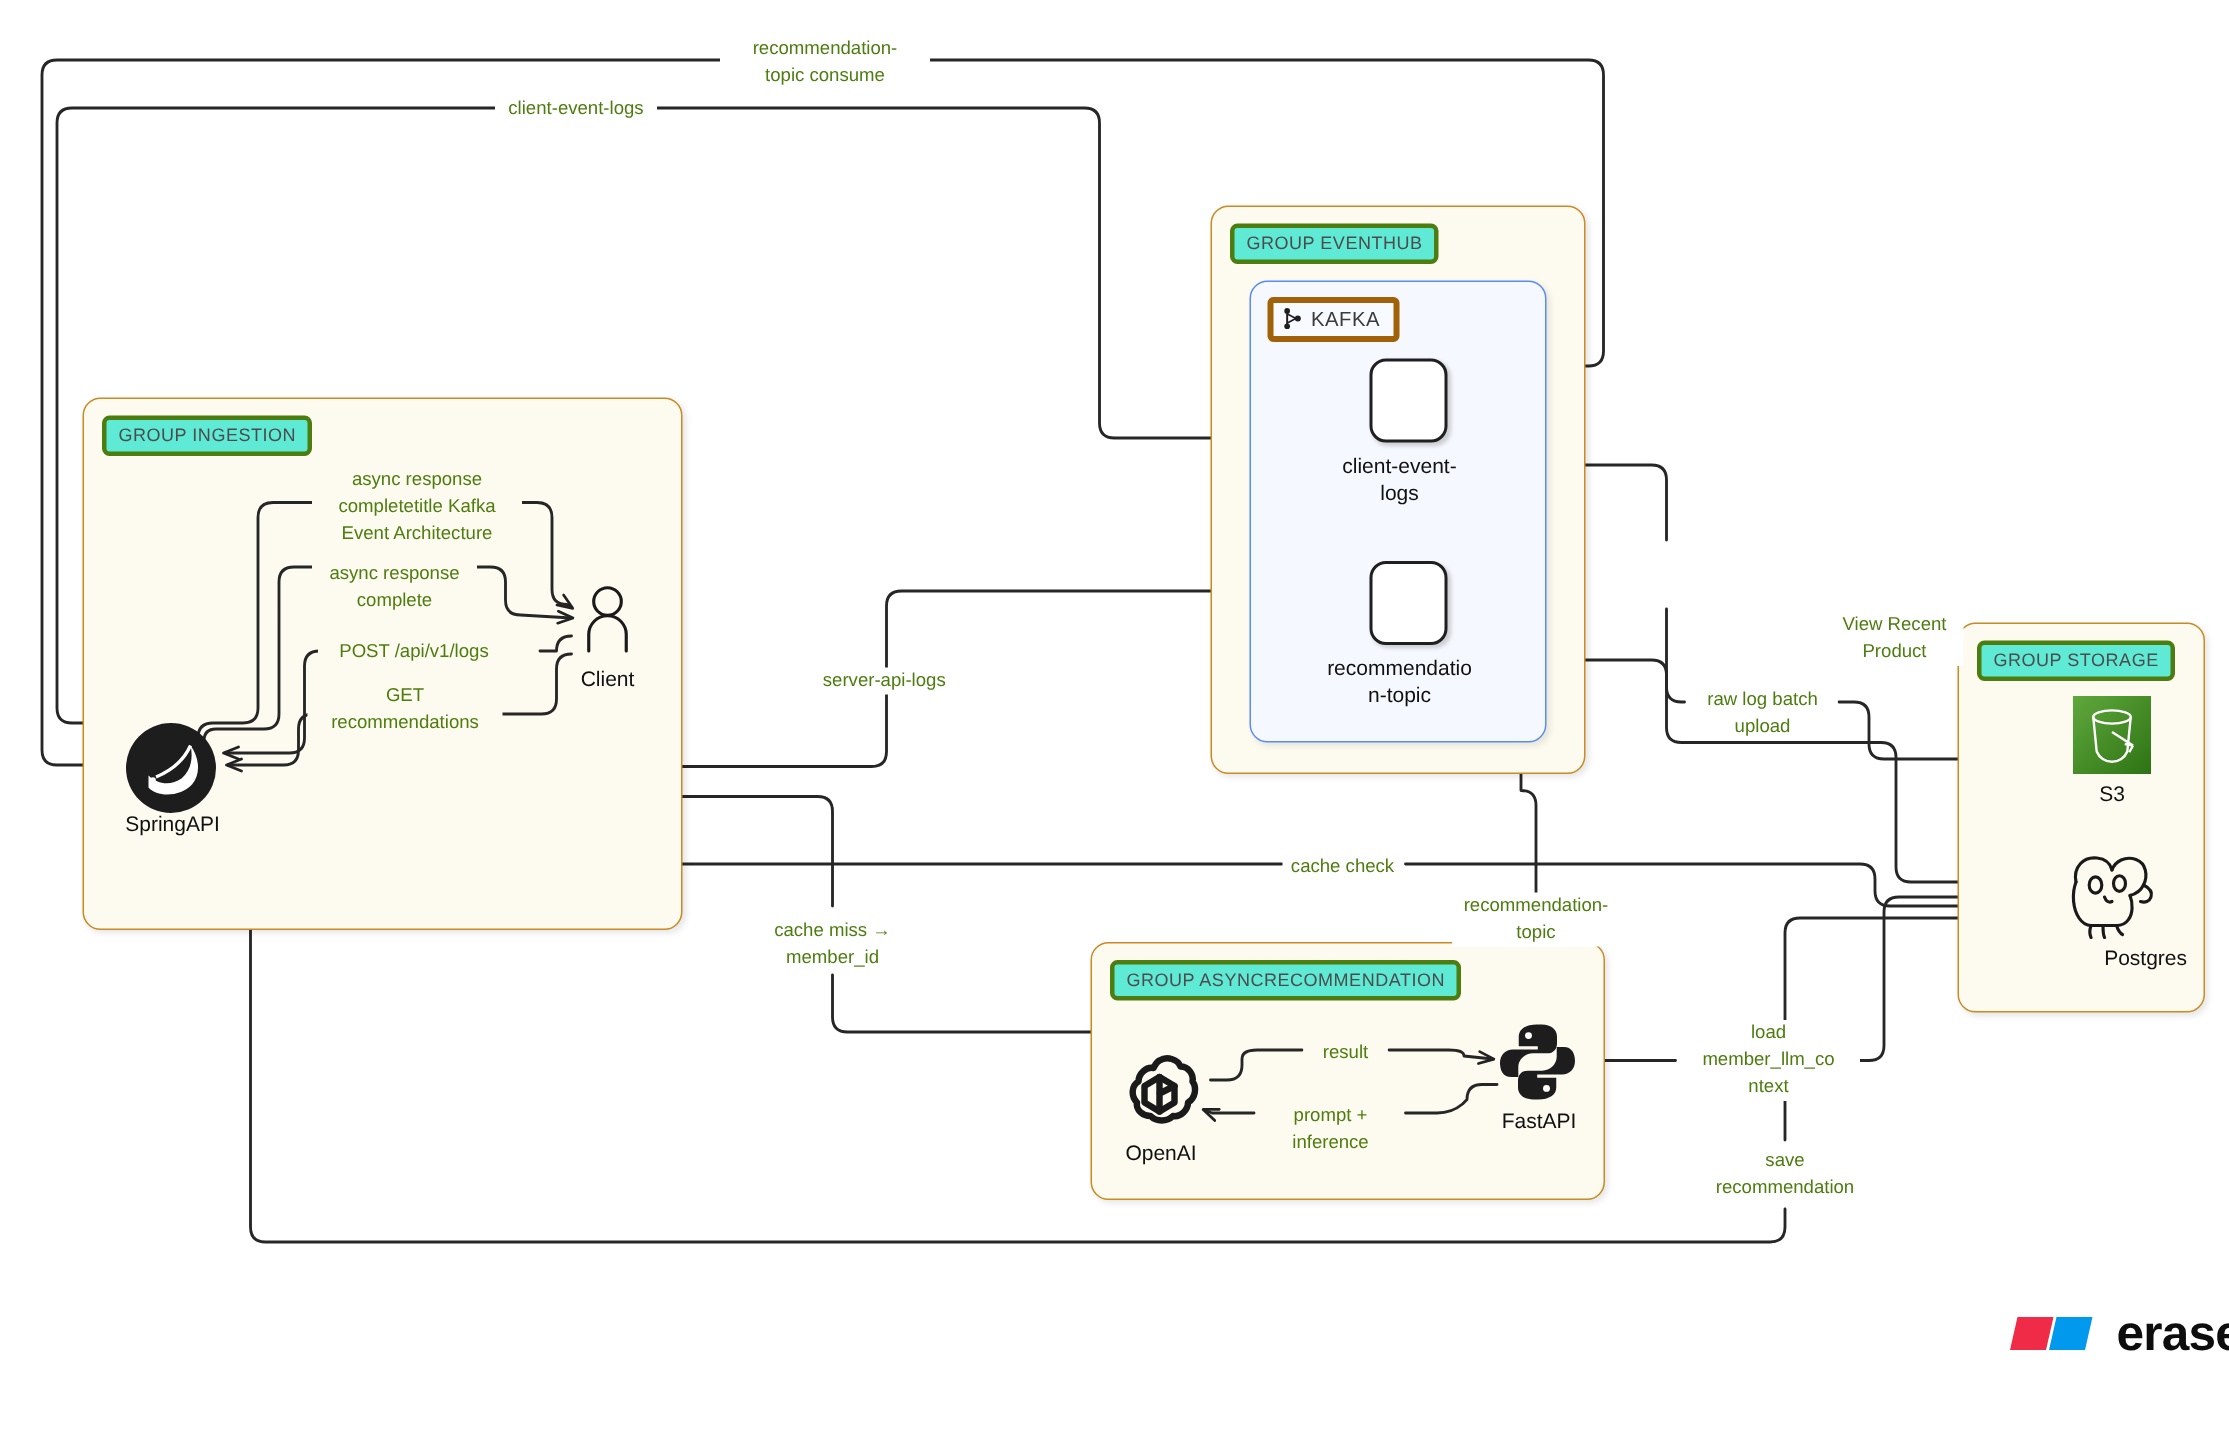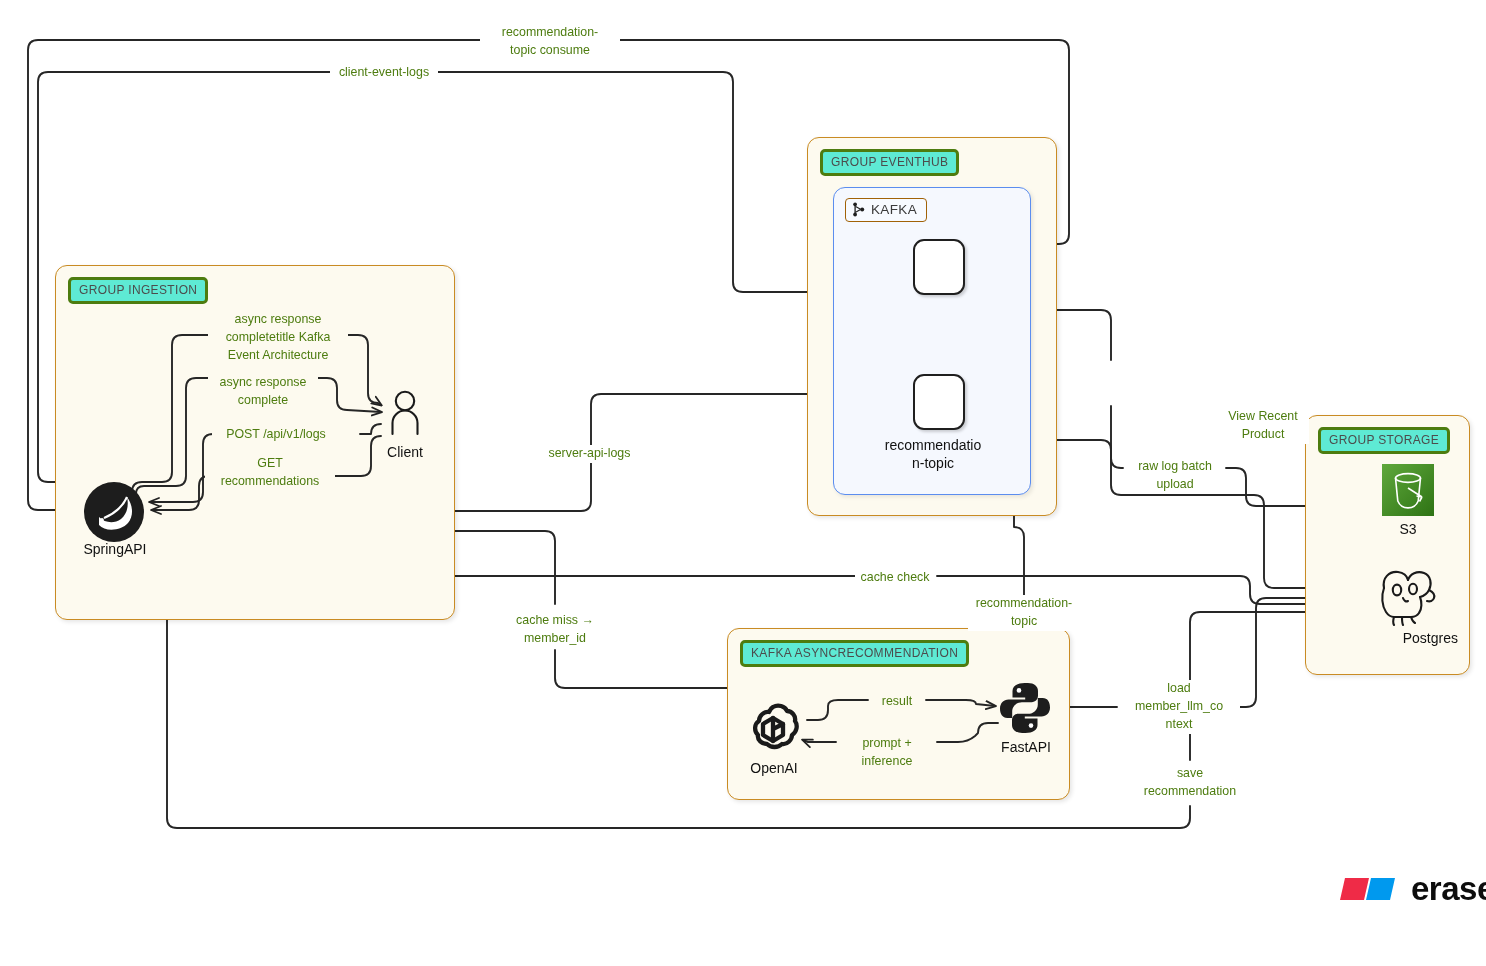--- a/index.html
+++ b/index.html
@@ -45,21 +45,21 @@
   .kafka-box {
     position: absolute;
     border: 1.7px solid #5b8def;
     border-radius: 12px;
     background: #f5f8fe;
     box-shadow: 2px 2px 4px rgba(0,0,0,0.09);
   }
   .kafka-label {
     position: absolute;
     top: 10px; left: 11px;
-    border: 1px solid #a16207;
+    border: 4px solid #a16207;
     border-radius: 4px;
     background: #f7faff;
     padding: 3px 9px 4px 6px;
     font-size: 13.5px;
     letter-spacing: 0.35px;
     color: #3b3b3b;
     white-space: nowrap;
     display: flex;
     align-items: center;
     gap: 6px;
@@ -171,32 +171,34 @@
           <circle cx="10.2" cy="7.4" r="2.0"></circle>
           <rect x="2.45" y="3.4" width="1.3" height="8.0"></rect>
           <rect x="3.6" y="4.0" width="5.6" height="1.1" transform="rotate(28 3.6 4.6)"></rect>
           <rect x="3.6" y="9.6" width="5.6" height="1.1" transform="rotate(-28 3.6 10.2)"></rect>
         </g>
       </svg>
       <span>KAFKA</span>
     </div>
 
     <div class="topic" style="left:79px; top:51px;"></div>
+    <div class="node-caption" style="left:13px; top:114px; width:172px;">client-event-
+logs</div>
 
     <div class="topic" style="left:79px; top:186px;"></div>
     <div class="node-caption" style="left:6px; top:249px; width:186px;">recommendatio
 n-topic</div>
   </div>
 
   <div class="group-box" style="left:1305px; top:415px; width:165px; height:260px;">
     <div class="group-label">GROUP STORAGE</div>
   </div>
 
   <div class="group-box" style="left:727px; top:628px; width:343px; height:172px;">
-    <div class="group-label">KAFKA ASYNCRECOMMENDATION</div>
+    <div class="group-label">GROUP ASYNCRECOMMENDATION</div>
   </div>
 
   <svg class="layer" viewBox="0 0 1486 966">
     <g fill="none" stroke="#262626" stroke-width="1.9" stroke-linecap="round" stroke-linejoin="round">
 
       <path d="M132,492 Q132,482 142,482 L162,482 Q172,482 172,472 L172,345
                Q172,335 182,335 L216,335 M343,335 L358,335 Q368,335 368,345
                L368,393 Q368,403 378,403 L381,405" marker-end="url(#arw)"></path>
 
       <path d="M136,494 Q136,486 144,486 L176,486 Q186,486 186,476 L186,388

